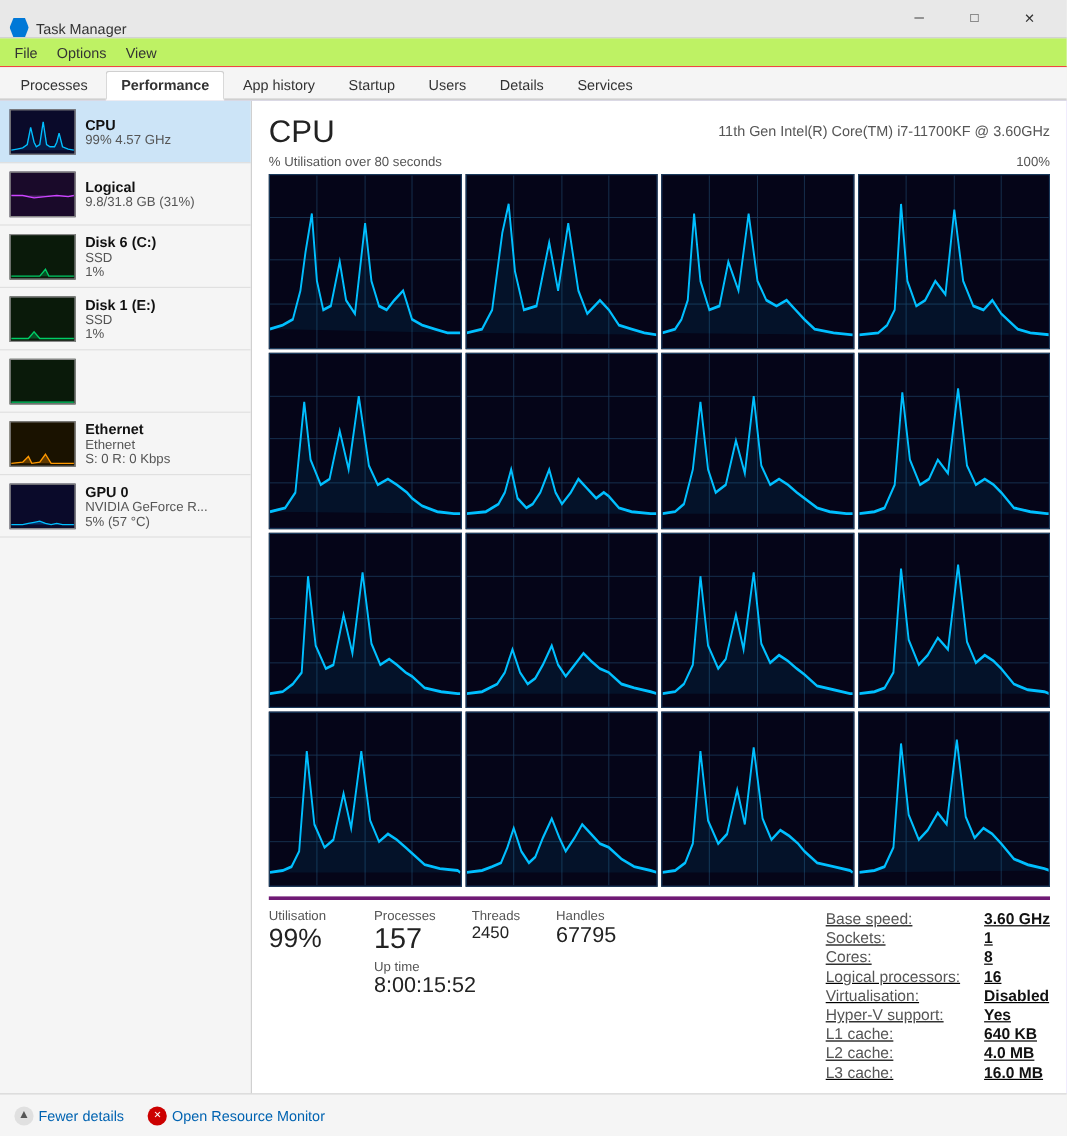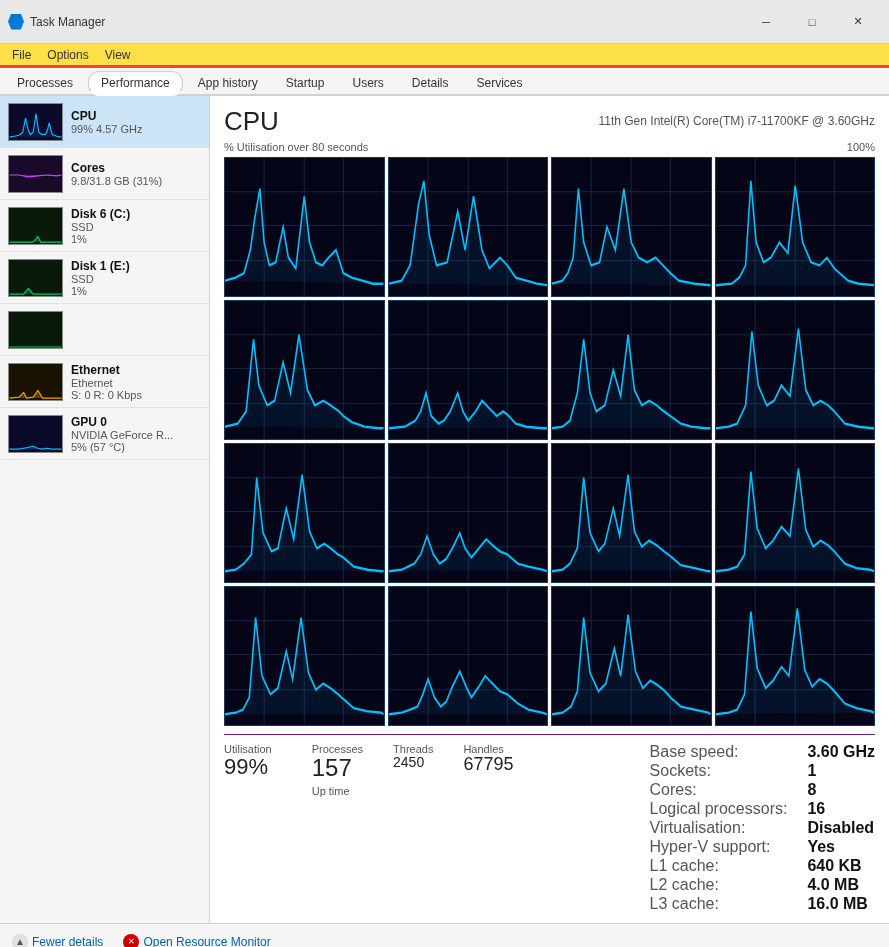--- a/index.html
+++ b/index.html
@@ -8,23 +8,23 @@
       font-size: 12px;
       background: #f0f0f0;
       width: 889px;
       height: 947px;
       overflow: hidden;
     }
 
     
     .title-bar {
       background: #e8e8e8;
-      height: 44px;
-      display: flex;
-      align-items: center;
+      height: 32px;
+      display: flex;
+      align-items: flex-end;
       padding: 0 8px;
       border-bottom: 1px solid #ccc;
       user-select: none;
     }
     .title-bar-icon {
       width: 16px;
       height: 16px;
       margin-right: 6px;
       background: #0078d7;
       display: inline-block;
@@ -47,26 +47,26 @@
       cursor: pointer;
       display: flex;
       align-items: center;
       justify-content: center;
       font-size: 11px;
       color: #333;
     }
 
     
     .menu-bar {
-      background: #fde047;
+      background: #bef264;
       height: 24px;
       display: flex;
       align-items: center;
       padding: 0 4px;
-      border-bottom: 3px solid #ef4444;
+      border-bottom: 1px solid #ef4444;
     }
     .menu-item {
       padding: 2px 8px;
       cursor: pointer;
       color: #333;
       font-size: 12px;
       border-radius: 2px;
     }
 
     
@@ -87,22 +87,21 @@
       border-bottom: none;
       margin-right: 2px;
       background: transparent;
       border-radius: 3px 3px 0 0;
     }
     .tab.active {
       background: white;
       border-color: #d0d0d0;
       border-bottom: 2px solid white;
       margin-bottom: -2px;
-      font-weight: 400;
-      border-radius: 11px;
+      font-weight: 700;
     }
 
     
     .main-layout {
       display: flex;
       height: calc(947px - 32px - 24px - 28px - 36px);
       background: #c4b5fd;
     }
 
     
@@ -191,34 +190,35 @@
       position: relative;
       overflow: hidden;
     }
 
     
     .stats-row {
       display: flex;
       gap: 40px;
       margin-top: 8px;
       padding-top: 8px;
-      border-top: 1px solid #701a75;
+      border-top: 3px solid #701a75;
       flex-shrink: 0;
     }
     .stat-group { display: flex; flex-direction: column; }
     .stat-label { font-size: 11px; color: #555; }
     .stat-value { font-size: 22px; font-weight: 300; color: #222; line-height: 1.1; }
 
     .right-stats {
       margin-left: auto;
       display: grid;
       grid-template-columns: auto auto;
       gap: 1px 20px;
-      font-size: 16px;
+      font-size: 13px;
       align-content: start;
+      text-decoration: underline;
     }
     .rs-label { color: #555; }
     .rs-value { color: #111; font-weight: 600; }
 
     
     .footer {
       height: 36px;
       background: #f5f5f5;
       border-top: 1px solid #d0d0d0;
       display: flex;
@@ -292,21 +292,21 @@
       </div>
     </div>
 
     <div class="sidebar-item">
       <div class="sidebar-thumb mini-graph-mem">
         <svg viewBox="0 0 55 38" class="mini">
           <polyline points="0,20 10,20 20,22 30,21 40,20 50,21 55,20" fill="rgba(200,100,255,0.3)" stroke="#cc44ff" stroke-width="1.2"></polyline>
         </svg>
       </div>
       <div class="sidebar-info">
-        <div class="sidebar-name">Cores</div>
+        <div class="sidebar-name">Logical</div>
         <div class="sidebar-detail">9.8/31.8 GB (31%)</div>
       </div>
     </div>
 
     <div class="sidebar-item">
       <div class="sidebar-thumb mini-graph-disk">
         <svg viewBox="0 0 55 38" class="mini">
           <polyline points="0,36 10,36 25,36 30,30 33,36 55,36" fill="rgba(0,200,100,0.3)" stroke="#00cc66" stroke-width="1.2"></polyline>
         </svg>
       </div>
@@ -611,20 +611,21 @@
             <span class="stat-label">Threads</span>
             <span class="stat-value" style="font-size:14px;">2450</span>
           </div>
           <div class="stat-group">
             <span class="stat-label">Handles</span>
             <span class="stat-value" style="font-size:18px;">67795</span>
           </div>
         </div>
         <div class="stat-group">
           <span class="stat-label">Up time</span>
+          <span class="stat-value" style="font-size:18px;">8:00:15:52</span>
         </div>
       </div>
 
       <div class="right-stats">
         <span class="rs-label">Base speed:</span>
         <span class="rs-value">3.60 GHz</span>
         <span class="rs-label">Sockets:</span>
         <span class="rs-value">1</span>
         <span class="rs-label">Cores:</span>
         <span class="rs-value">8</span>

